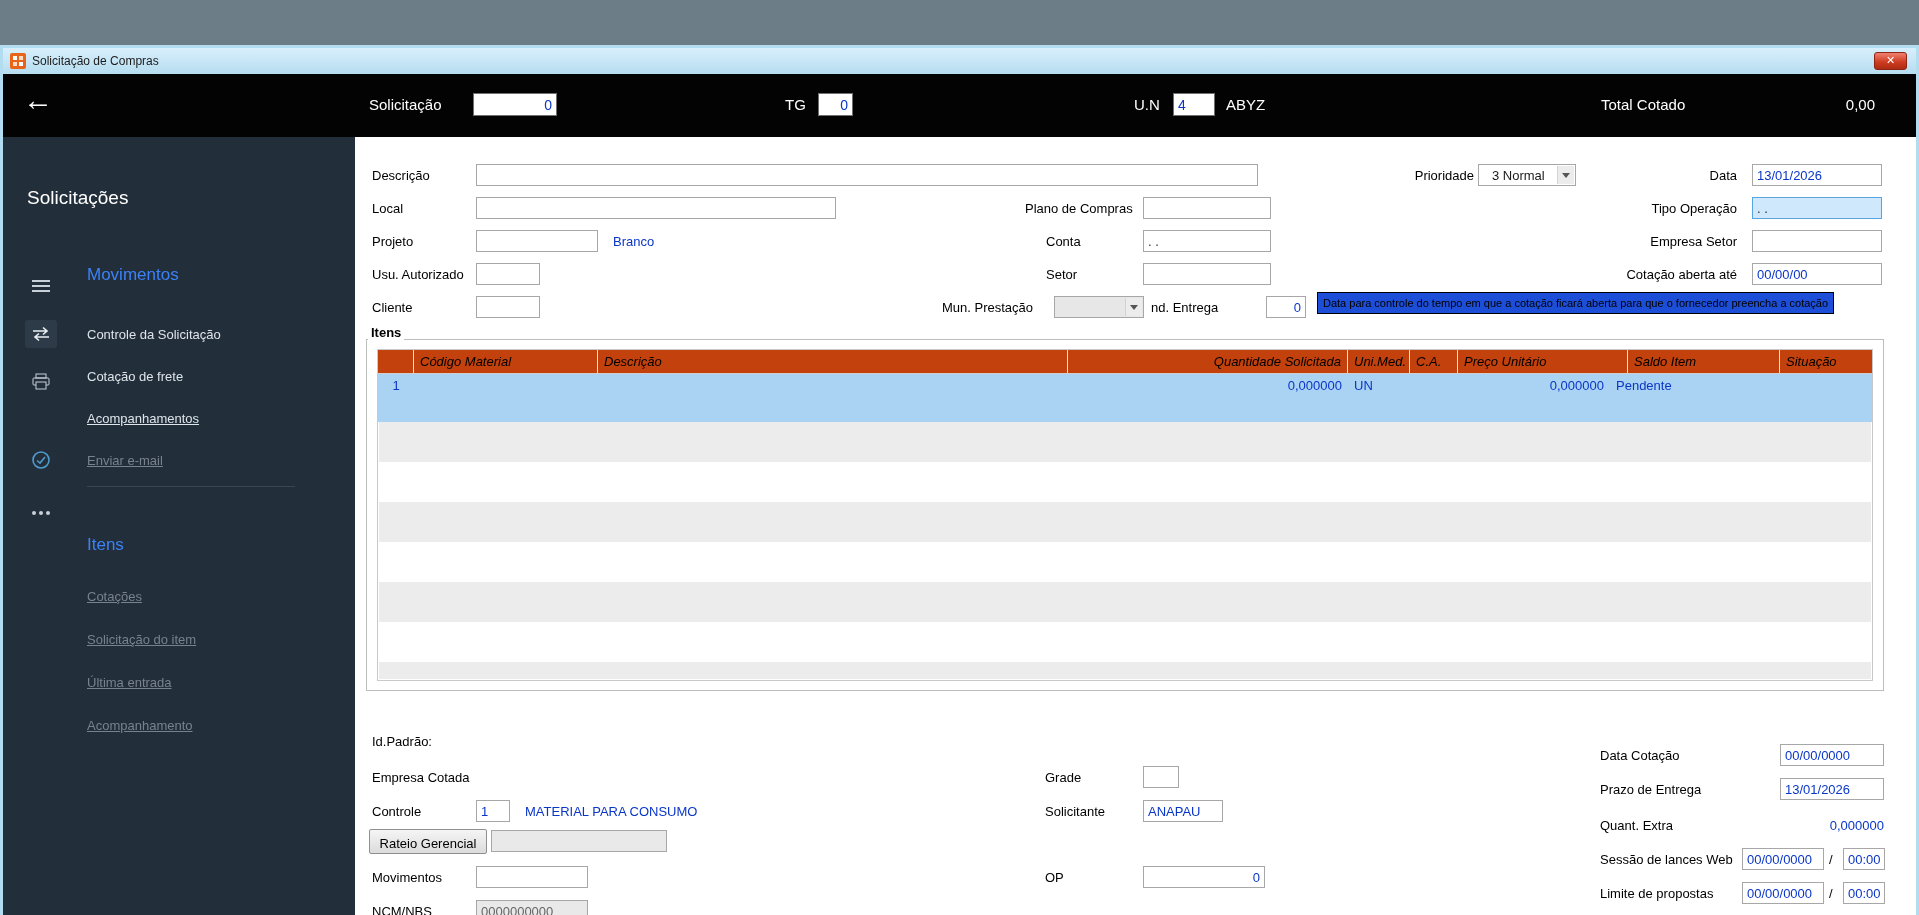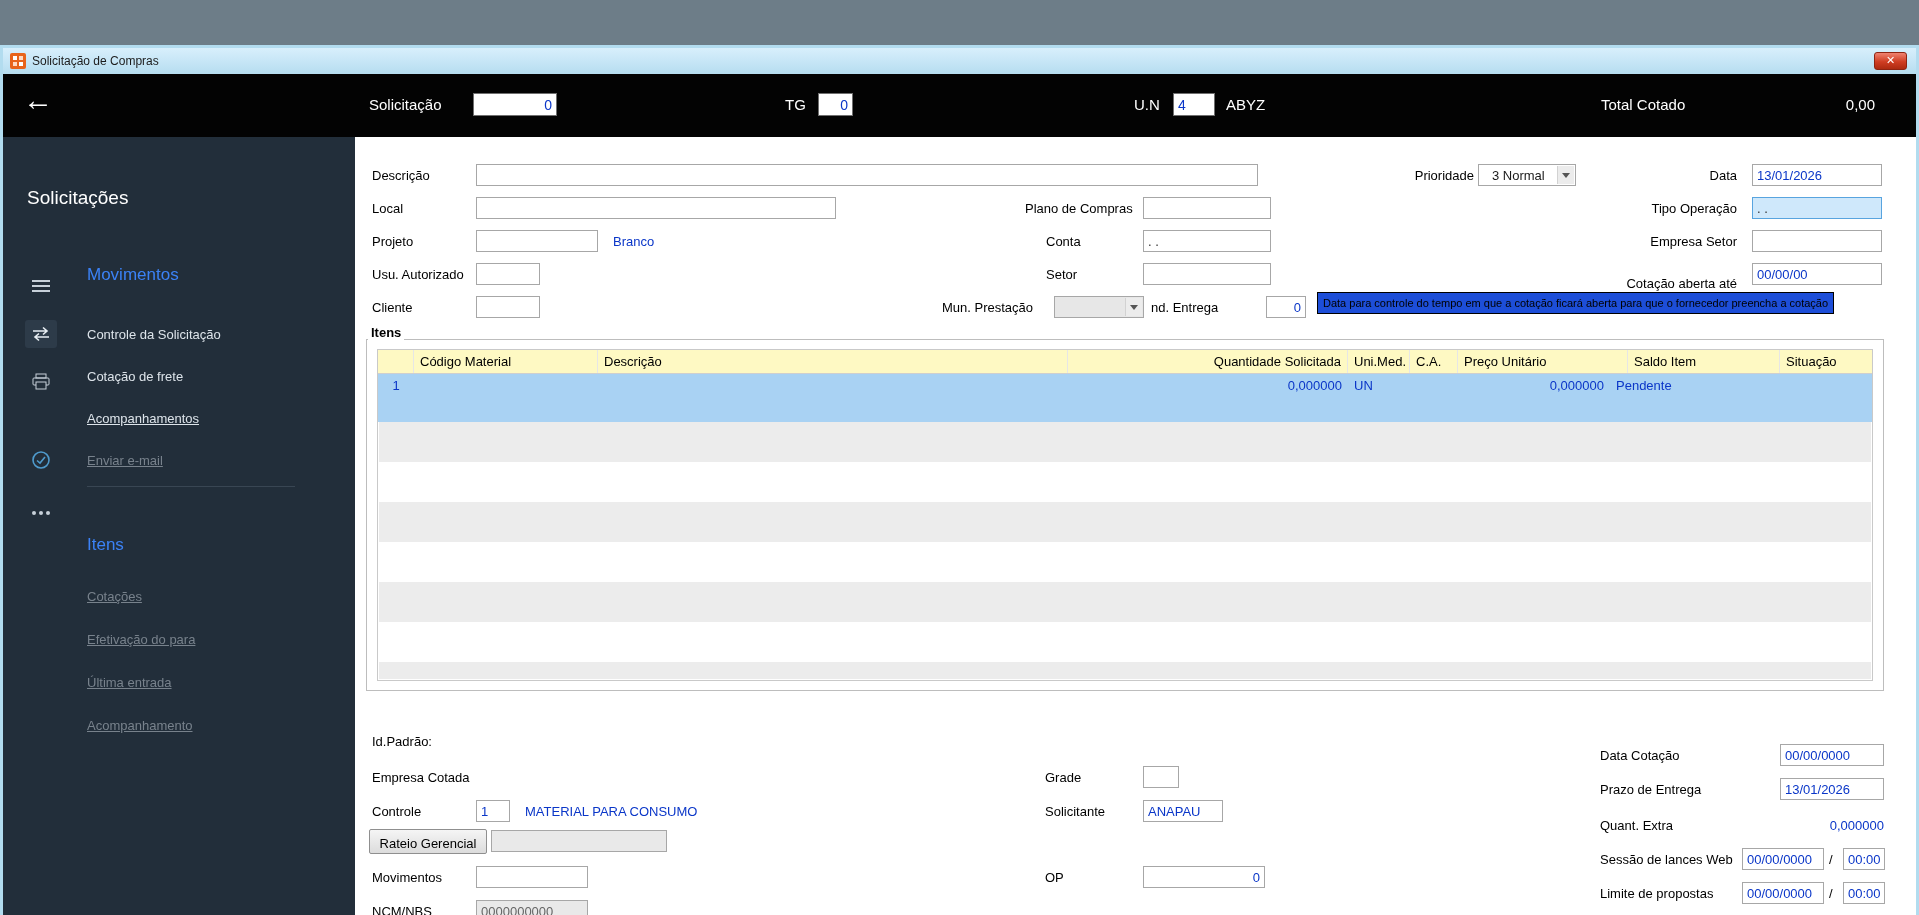--- a/index.html
+++ b/index.html
@@ -53,21 +53,21 @@
   .caret::after { content:""; position:absolute; left:4px; top:7px; border:4px solid transparent; border-top:5px solid #555; }
   .link { position:absolute; font-size:13px; color:#0a36c8; white-space:nowrap; cursor:pointer; }
   .blue-text { position:absolute; font-size:13px; color:#0a36c8; white-space:nowrap; }
   .tooltip { position:absolute; left:962px; top:155px; height:22px; line-height:20px; background:#1d4ed8;
     border:1px solid #000; font-size:11px; padding:0 5px; white-space:nowrap; z-index:5; color:#000; }
 
   
   .legend { position:absolute; font-size:13px; font-weight:bold; background:#fff; padding:0 3px; z-index:2; }
   .gbox { position:absolute; border:1px solid #bdbdbd; }
   .gtable { position:absolute; border:1px solid #c9c9c9; background:#fff; overflow:hidden; }
-  .ghead { display:flex; height:24px; border-bottom:1px solid #cfcfcf; background:#fef9c3; }
+  .ghead { display:flex; height:24px; border-bottom:1px solid #cfcfcf; background:#c2410c;font-style:italic; }
   .gc { height:100%; padding:4px 6px 0; font-size:13px; border-right:1px solid #e6e6e6; overflow:hidden; white-space:nowrap; }
   .ghead .gc:last-child { border-right:none; }
   .grow { display:flex; height:48px; background:#a9d2f3; cursor:pointer; }
   .grow .gc { border-right:none; color:#0a36c8; }
   .gc.ra { text-align:right; }
   .gc.ca { text-align:center; }
   .c0{width:36px} .c1{width:184px} .c2{width:470px} .c3{width:280px} .c4{width:62px}
   .c5{width:48px} .c6{width:170px} .c7{width:152px} .c8{flex:1}
   .gstripes { position:absolute; left:1px; right:1px; top:72px; bottom:1px;
     background:repeating-linear-gradient(180deg,#ececec 0 40px,#ffffff 40px 80px); }
@@ -144,21 +144,21 @@
     </span>
 
     <span class="sb-head" style="top:128px">Movimentos</span>
     <span class="sb-item" style="top:190px">Controle da Solicitação</span>
     <span class="sb-item" style="top:232px">Cotação de frete</span>
     <span class="sb-item u" style="top:274px">Acompanhamentos</span>
     <span class="sb-item dim u" style="top:316px">Enviar e-mail</span>
     <div class="sb-div" style="top:349px"></div>
     <span class="sb-head" style="top:398px">Itens</span>
     <span class="sb-item dim u" style="top:452px">Cotações</span>
-    <span class="sb-item dim u" style="top:495px">Efetivação do para</span>
+    <span class="sb-item dim u" style="top:495px">Solicitação do item</span>
     <span class="sb-item dim u" style="top:538px">Última entrada</span>
     <span class="sb-item dim u" style="top:581px">Acompanhamento</span>
   </div>
 
   <div class="main">
 
     <span class="lbl" style="left:17px;top:31px">Descrição</span>
     <input class="inp" style="left: 121px; top: 27px; width: 782px;" value="">
     <span class="rlbl" style="left:969px;top:31px;width:150px">Prioridade</span>
     <div class="combo" style="left:1123px;top:27px;width:98px">
@@ -180,21 +180,21 @@
     <span class="link" style="left:258px;top:97px">Branco</span>
     <span class="lbl" style="left:691px;top:97px">Conta</span>
     <input class="inp darktext" style="left: 788px; top: 93px; width: 128px;" value=". .">
     <span class="rlbl" style="left:1240px;top:97px;width:142px">Empresa Setor</span>
     <input class="inp" style="left: 1397px; top: 93px; width: 130px;" value="">
 
     <span class="lbl" style="left:17px;top:130px">Usu. Autorizado</span>
     <input class="inp" style="left: 121px; top: 126px; width: 64px;" value="">
     <span class="lbl" style="left:691px;top:130px">Setor</span>
     <input class="inp" style="left: 788px; top: 126px; width: 128px;" value="">
-    <span class="rlbl" style="left:1240px;top:139px;width:142px">Cotação aberta até</span>
+    <span class="rlbl" style="left:1240px;top:130px;width:142px">Cotação aberta até</span>
     <input class="inp" style="left: 1397px; top: 126px; width: 130px;" value="00/00/00">
 
     <span class="lbl" style="left:17px;top:163px">Cliente</span>
     <input class="inp" style="left: 121px; top: 159px; width: 64px;" value="">
     <span class="lbl" style="left:587px;top:163px">Mun. Prestação</span>
     <div class="combo disabled" style="left:699px;top:159px;width:90px">
       <span></span>
       <span class="caret"></span>
     </div>
     <span class="lbl" style="left:796px;top:163px">nd. Entrega</span>

